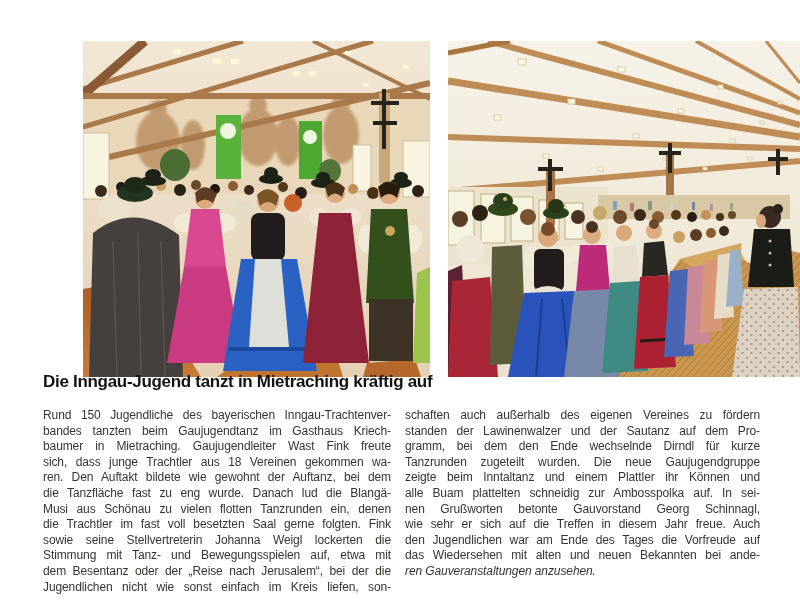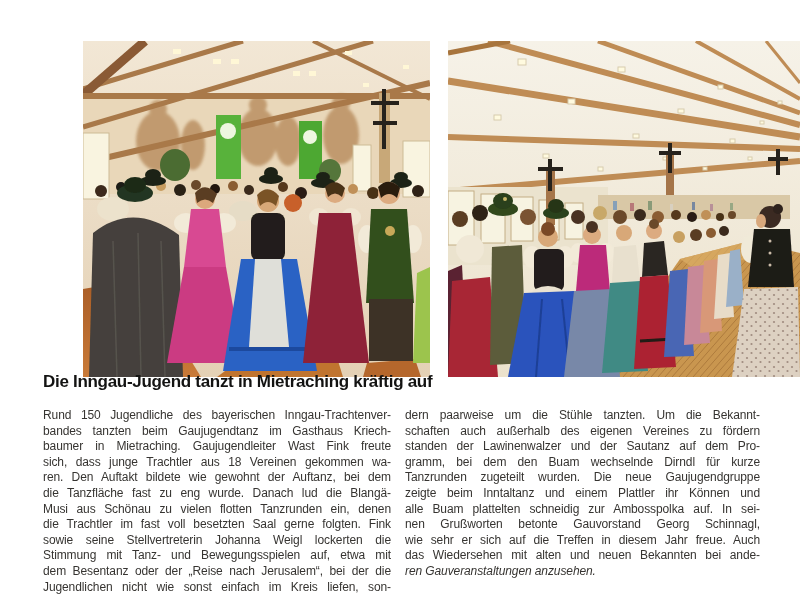--- a/index.html
+++ b/index.html
@@ -363,26 +363,26 @@
       <div class="line">ren. Den Auftakt bildete wie gewohnt der Auftanz, bei dem</div>
       <div class="line">die Tanzfläche fast zu eng wurde. Danach lud die Blangä-</div>
       <div class="line">Musi aus Schönau zu vielen flotten Tanzrunden ein, denen</div>
       <div class="line">die Trachtler im fast voll besetzten Saal gerne folgten. Fink</div>
       <div class="line">sowie seine Stellvertreterin Johanna Weigl lockerten die</div>
       <div class="line">Stimmung mit Tanz- und Bewegungsspielen auf, etwa mit</div>
       <div class="line">dem Besentanz oder der „Reise nach Jerusalem“, bei der die</div>
       <div class="line">Jugendlichen nicht wie sonst einfach im Kreis liefen, son-</div>
     </div>
   <div class="col col-right plain-final">
-      <div class="line">dern paarweise um die Stühle tanzten. Um die Bekannt-</div>
       <div class="line">schaften auch außerhalb des eigenen Vereines zu fördern</div>
       <div class="line">standen der Lawinenwalzer und der Sautanz auf dem Pro-</div>
-      <div class="line">gramm, bei dem den Buam wechselnde Dirndl für kurze</div>
+      <div class="line">gramm, bei dem den Ende wechselnde Dirndl für kurze</div>
       <div class="line">Tanzrunden zugeteilt wurden. Die neue Gaujugendgruppe</div>
       <div class="line">zeigte beim Inntaltanz und einem Plattler ihr Können und</div>
       <div class="line">alle Buam plattelten schneidig zur Ambosspolka auf. In sei-</div>
       <div class="line">nen Grußworten betonte Gauvorstand Georg Schinnagl,</div>
       <div class="line">wie sehr er sich auf die Treffen in diesem Jahr freue. Auch</div>
+      <div class="line">den Jugendlichen war am Ende des Tages die Vorfreude auf</div>
       <div class="line">das Wiedersehen mit alten und neuen Bekannten bei ande-</div>
       <div class="line">ren Gauveranstaltungen anzusehen.</div>
     </div>
 
 </div>
 
 </body></html>

